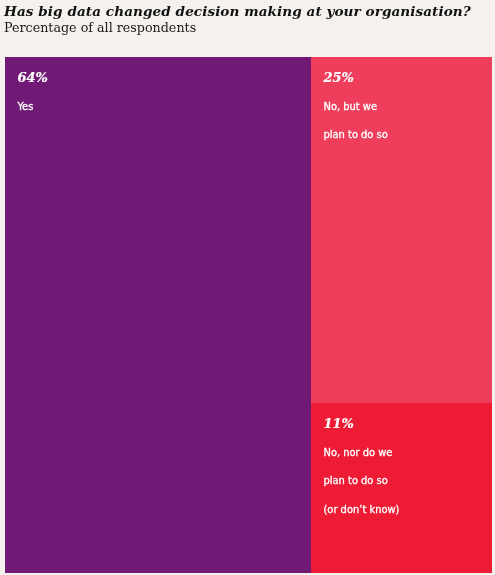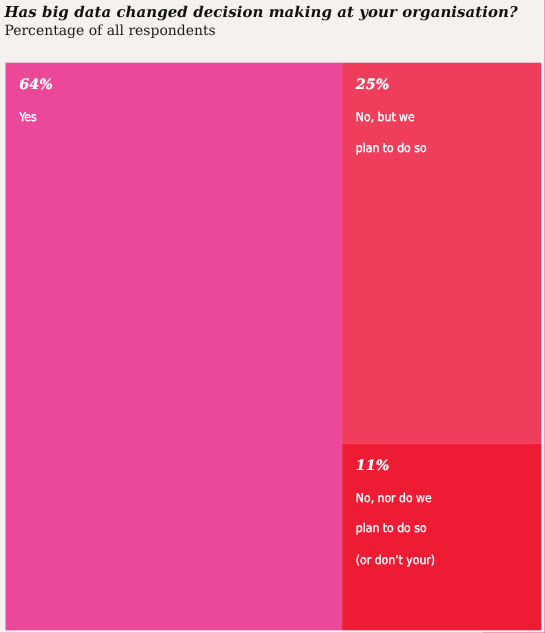--- a/index.html
+++ b/index.html
@@ -44,38 +44,38 @@
 </head>
 <body>
 
 <div class="page">
 
   <div class="title">Has big data changed decision making at your organisation?</div>
   <div class="subtitle">Percentage of all respondents</div>
 
   <div class="chart">
 
-    <div class="cell cell-yes" style="background-color: #ec4899;">
+    <div class="cell cell-yes" style="background-color: #701a75;">
       <div class="celltext">
         <div class="pct">64%</div>
         <div class="lab">Yes</div>
       </div>
     </div>
 
     <div class="cell cell-plan" style="background-color: rgb(239, 62, 92);">
       <div class="celltext">
         <div class="pct">25%</div>
         <div class="lab">No, but we</div>
         <div class="lab">plan to do so</div>
       </div>
     </div>
 
     <div class="cell cell-nor" style="background-color: rgb(237, 27, 52); padding-left: 12px;">
       <div class="celltext">
         <div class="pct">11%</div>
         <div class="lab">No, nor do we</div>
         <div class="lab">plan to do so</div>
-        <div class="lab">(or don’t your)</div>
+        <div class="lab">(or don’t know)</div>
       </div>
     </div>
 
   </div>
 </div>
 
 </body></html>

